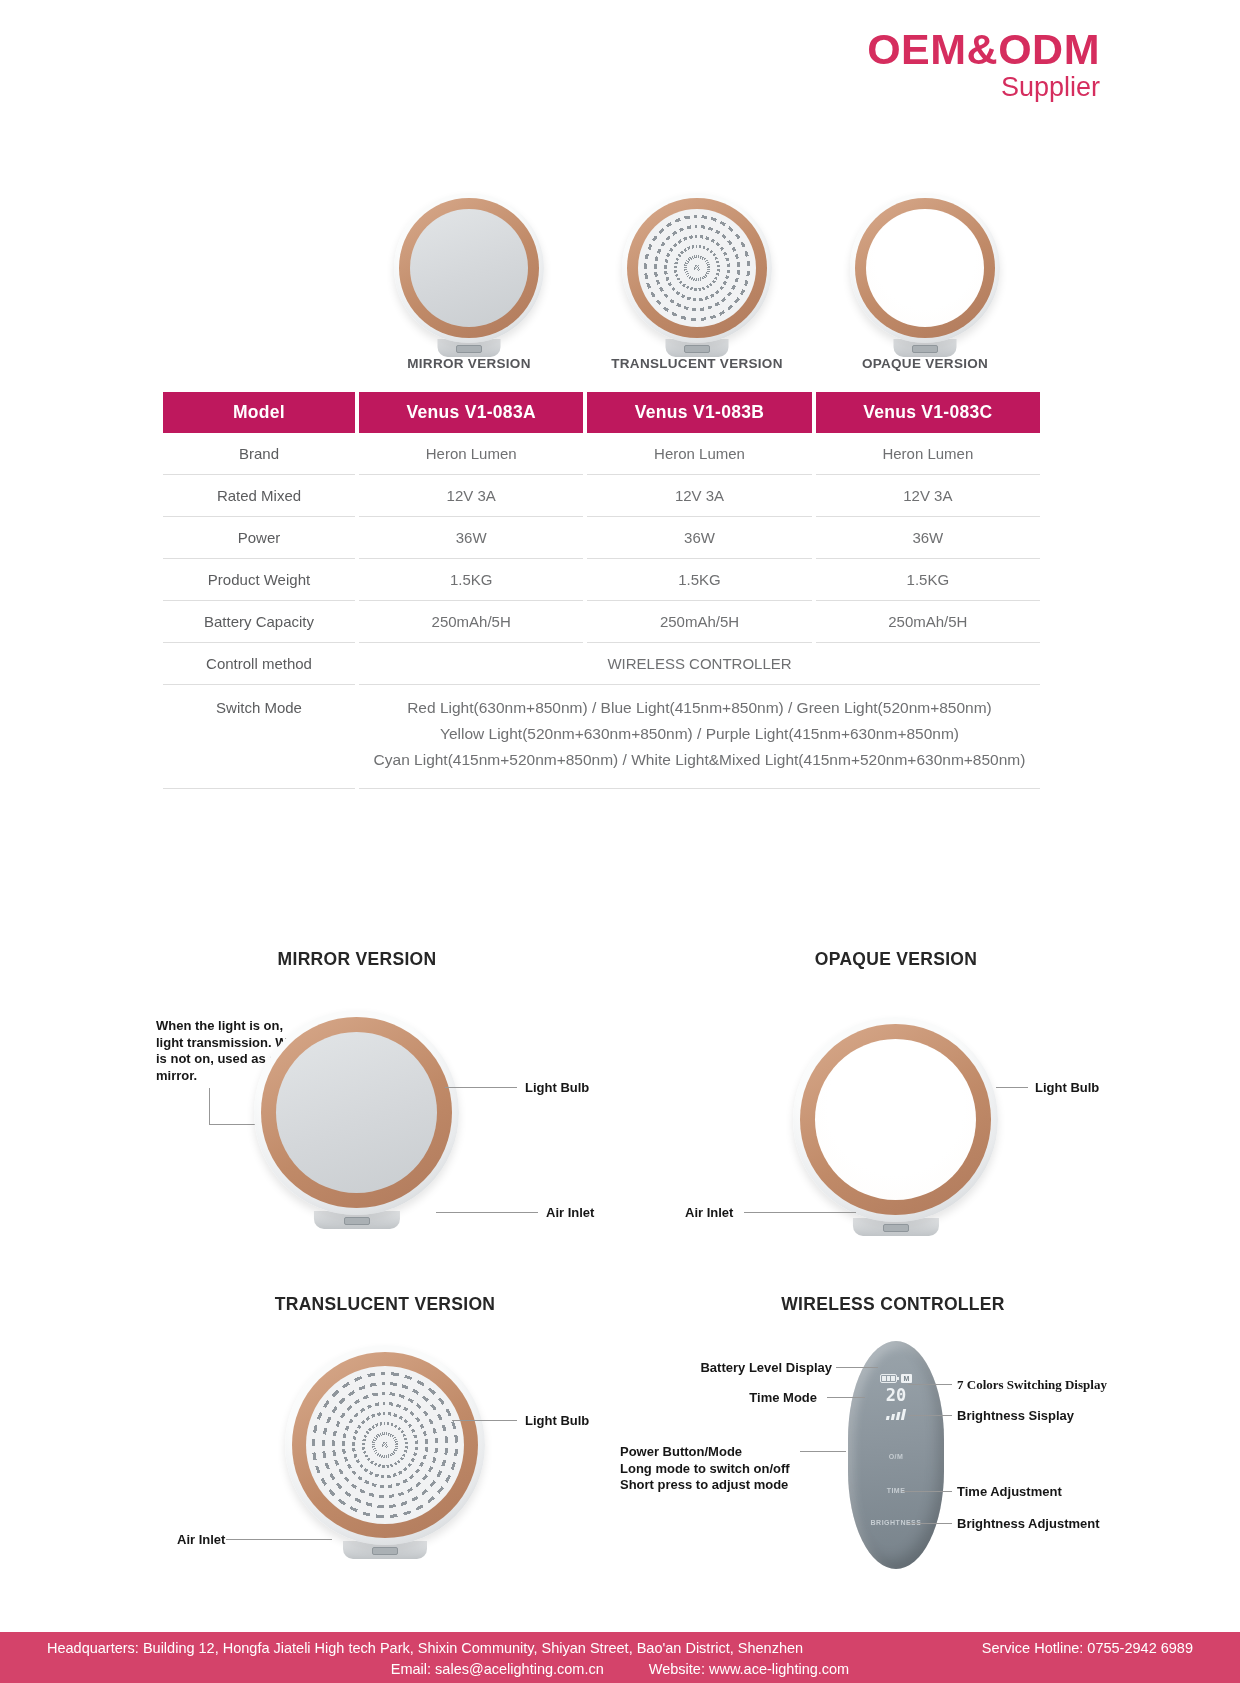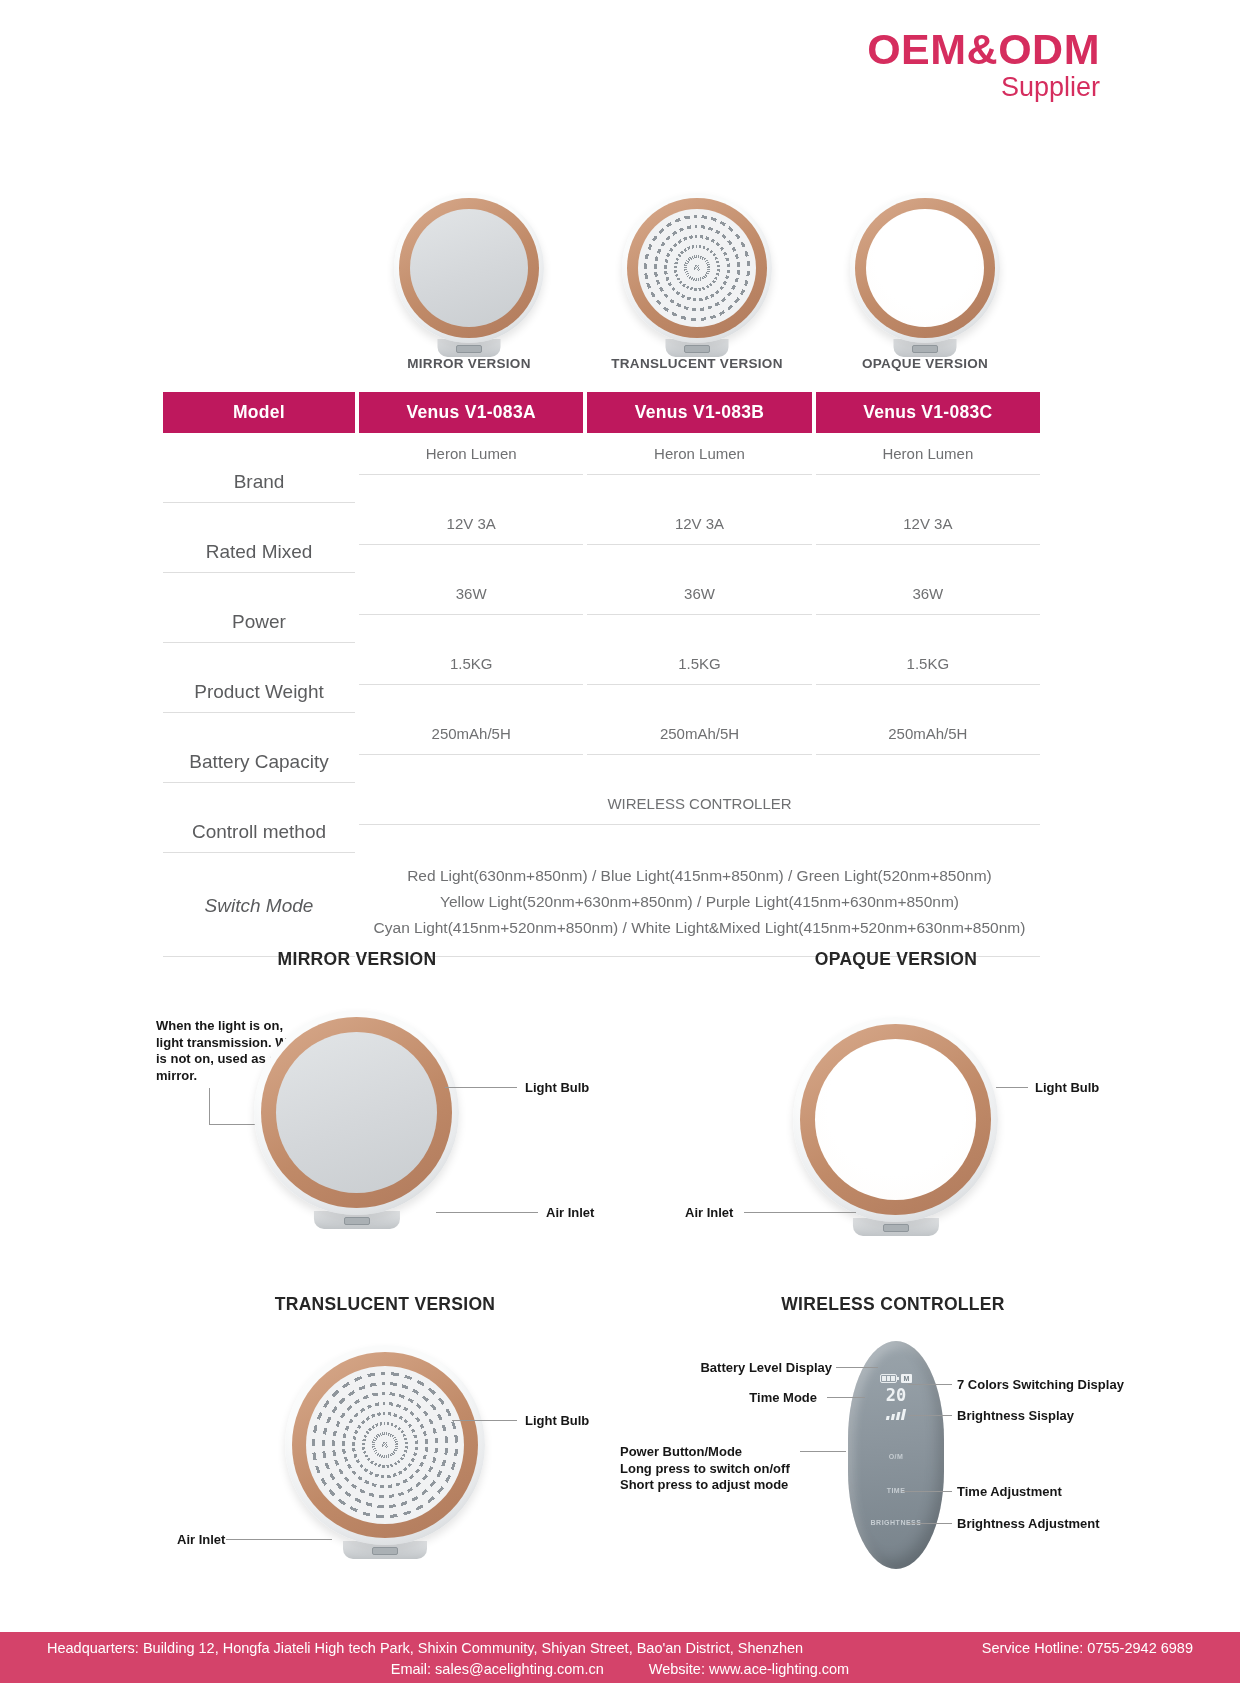--- a/index.html
+++ b/index.html
@@ -37,26 +37,26 @@
              width:24px;height:6px;background:#aab0b4;border:1px solid #8f969b;border-radius:2px;}
 
   .product-label{position:absolute;width:228px;text-align:center;font-size:13.5px;font-weight:700;
                  color:#55565A;letter-spacing:0.3px;top:356px;}
 
   
   .spec-table{position:absolute;left:163px;top:392px;width:877px;}
   .t-grid{display:grid;grid-template-columns:192px 1fr 1fr 1fr;column-gap:4px;}
   .t-head-cell{background:#be185d;color:#ffffff;font-size:17.5px;font-weight:600;
                height:41px;display:flex;align-items:center;justify-content:center;letter-spacing:0.3px;}
-  .t-label{font-size:19px;color:#5B5C5E;display:flex;align-items:center;justify-content:center;
-           height:41px;border-bottom:1px solid #DEDEDE;margin-top:28px;}
+  .t-label{font-size:15px;color:#5B5C5E;display:flex;align-items:center;justify-content:center;
+           height:41px;border-bottom:1px solid #DEDEDE;}
   .t-val{font-size:15px;color:#6F7072;display:flex;align-items:center;justify-content:center;
          height:41px;border-bottom:1px solid #DEDEDE;}
   .t-span{grid-column:2/5;}
-  .t-switch-label{height:auto;align-items:flex-start;padding-top:14px;border-bottom:1px solid #DEDEDE;font-style:italic;}
+  .t-switch-label{height:auto;align-items:flex-start;padding-top:14px;border-bottom:1px solid #DEDEDE;}
   .t-switch-val{height:auto;flex-direction:column;justify-content:flex-start;
                 padding:10px 0 15px 0;line-height:26px;font-size:15.5px;text-align:center;
                 border-bottom:1px solid #DEDEDE;}
 
   
   .diag-title{position:absolute;width:280px;text-align:center;font-size:17.5px;font-weight:700;
               color:#262626;letter-spacing:0.3px;}
   .anno{position:absolute;font-size:13px;font-weight:700;color:#161616;line-height:16.5px;}
   .lead{position:absolute;border-top:1px solid #979797;height:0;}
   .lead-L{position:absolute;border-left:1px solid #979797;border-bottom:1px solid #979797;}
@@ -244,27 +244,27 @@
     <div class="ctl-btn" style="top:146px;">TIME</div>
     <div class="ctl-btn" style="top:178px;">BRIGHTNESS</div>
   </div>
 
   <div class="anno" style="right:408px;top:1360px;">Battery Level Display</div>
   <div class="lead" style="left:836px;top:1367px;width:42px;"></div>
   <div class="anno" style="right:423px;top:1390px;">Time Mode</div>
   <div class="lead" style="left:827px;top:1397px;width:38px;"></div>
   <div class="anno" style="left:620px;top:1444px;width:185px;">
     <div>Power Button/Mode</div>
-    <div>Long press to switch on/off</div>
+    <div>Long mode to switch on/off</div>
     <div>Short press to adjust mode</div>
   </div>
   <div class="lead" style="left:800px;top:1451px;width:46px;"></div>
 
   <div class="lead" style="left:908px;top:1384px;width:44px;"></div>
-  <div class="anno" style="left:957px;top:1377px;">7 Colors Switching Display</div>
+  <div class="anno" style="left:957px;top:1377px;font-family:Liberation Serif, serif;">7 Colors Switching Display</div>
   <div class="lead" style="left:908px;top:1415px;width:44px;"></div>
   <div class="anno" style="left:957px;top:1408px;">Brightness Sisplay</div>
   <div class="lead" style="left:902px;top:1491px;width:50px;"></div>
   <div class="anno" style="left:957px;top:1484px;">Time Adjustment</div>
   <div class="lead" style="left:908px;top:1523px;width:44px;"></div>
   <div class="anno" style="left:957px;top:1516px;">Brightness Adjustment</div>
 
   <div class="footer">
     <div class="footer-hq">Headquarters: Building 12, Hongfa Jiateli High tech Park, Shixin Community, Shiyan Street, Bao'an District, Shenzhen</div>
     <div class="footer-hotline">Service Hotline: 0755-2942 6989</div>

